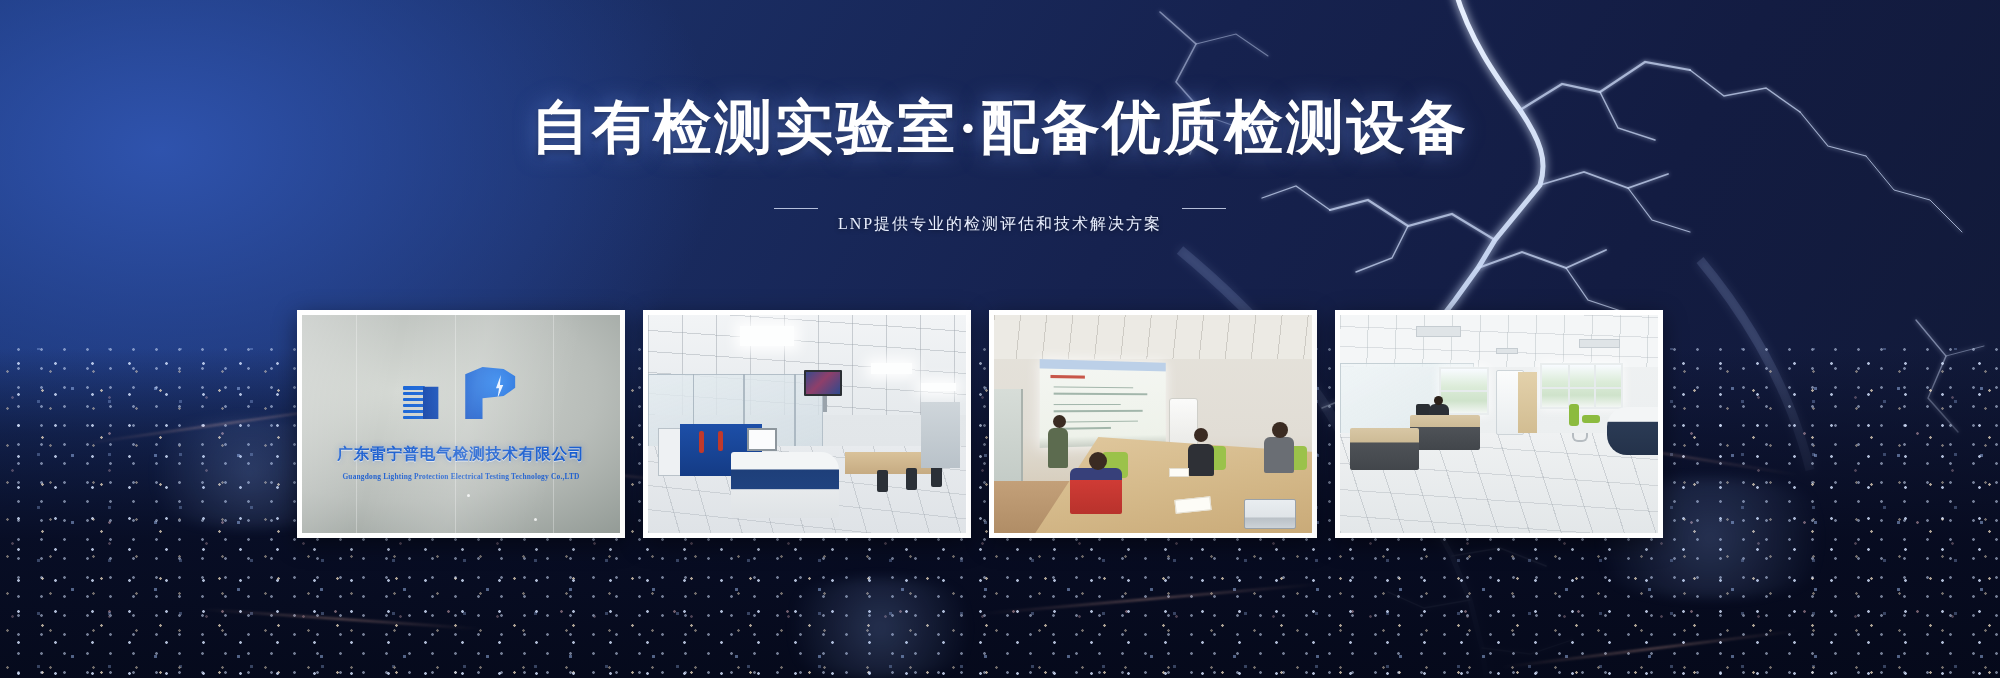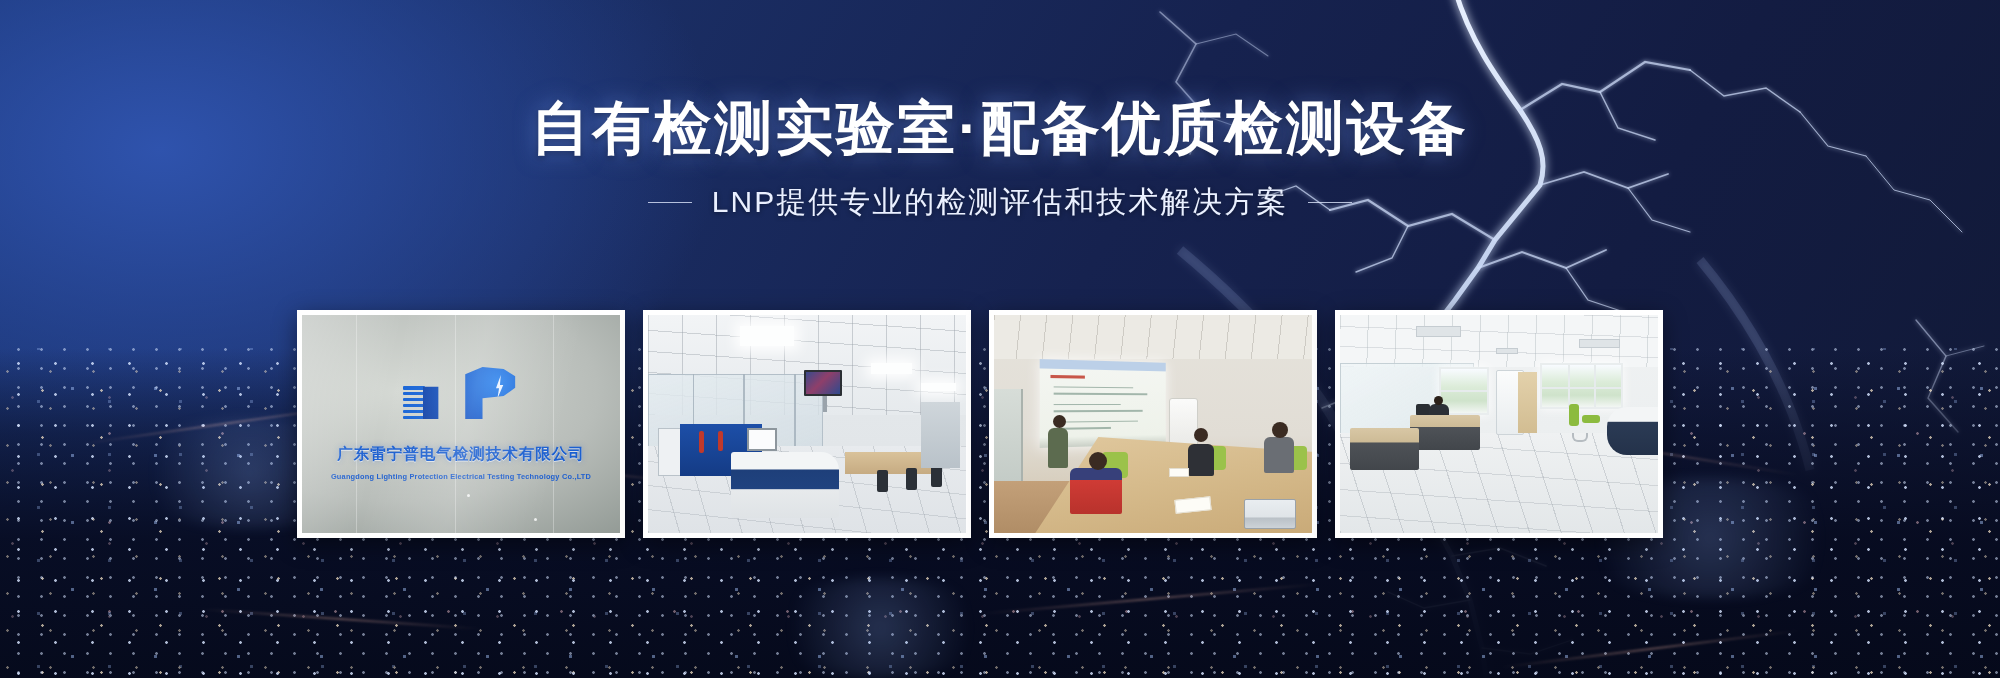--- a/index.html
+++ b/index.html
@@ -4,20 +4,21 @@
 <style>
   * { margin:0; padding:0; box-sizing:border-box; }
   html,body { width:2000px; height:678px; overflow:hidden; background:#0d1430; }
   body { font-family:"Liberation Sans","DejaVu Sans",sans-serif; }
 
   .banner{
     position:relative; width:2000px; height:678px; overflow:hidden;
     background:
       radial-gradient(ellipse 900px 600px at 8% 22%, #2f53ad 0%, rgba(47,83,173,0) 62%),
       linear-gradient(120deg, #17316e 0%, #1a2d63 28%, #16224f 52%, #131c42 74%, #111936 100%);
+    font-family: Liberation Serif, serif;
   }
 
   
   .city{
     position:absolute; left:0; right:0; bottom:0; height:330px;
     background:
       linear-gradient(to bottom, rgba(10,16,42,0) 0%, rgba(8,13,36,.55) 26%, rgba(6,10,30,.9) 58%, rgba(5,9,26,.97) 100%);
     overflow:hidden;
   }
   .city-lights{
@@ -57,22 +58,23 @@
   .title{
     font-size:58px; line-height:1.1; font-weight:bold; color:#ffffff;
     letter-spacing:3px;
     text-shadow:0 0 22px rgba(120,160,255,.55), 0 2px 6px rgba(0,0,0,.45);
   }
   .subtitle-row{
     margin-top:22px; display:flex; align-items:center; justify-content:center; gap:20px;
   }
   .rule{ width:44px; height:1px; background:rgba(226,234,255,.78); }
   .subtitle{
-    font-size:30px; color:#eaf0ff; letter-spacing:2px; white-space:nowrap;
+    font-size:16px; color:#eaf0ff; letter-spacing:2px; white-space:nowrap;
     text-shadow:0 1px 5px rgba(0,0,0,.45);
+    margin-top:32px;
   }
 
   
   .strip{
     position:absolute; top:310px; left:297px; display:flex; gap:18px; z-index:7;
   }
   .photo{
     width:328px; height:228px; background:#fff; padding:5px;
     box-shadow:0 6px 22px rgba(0,0,0,.45);
   }

